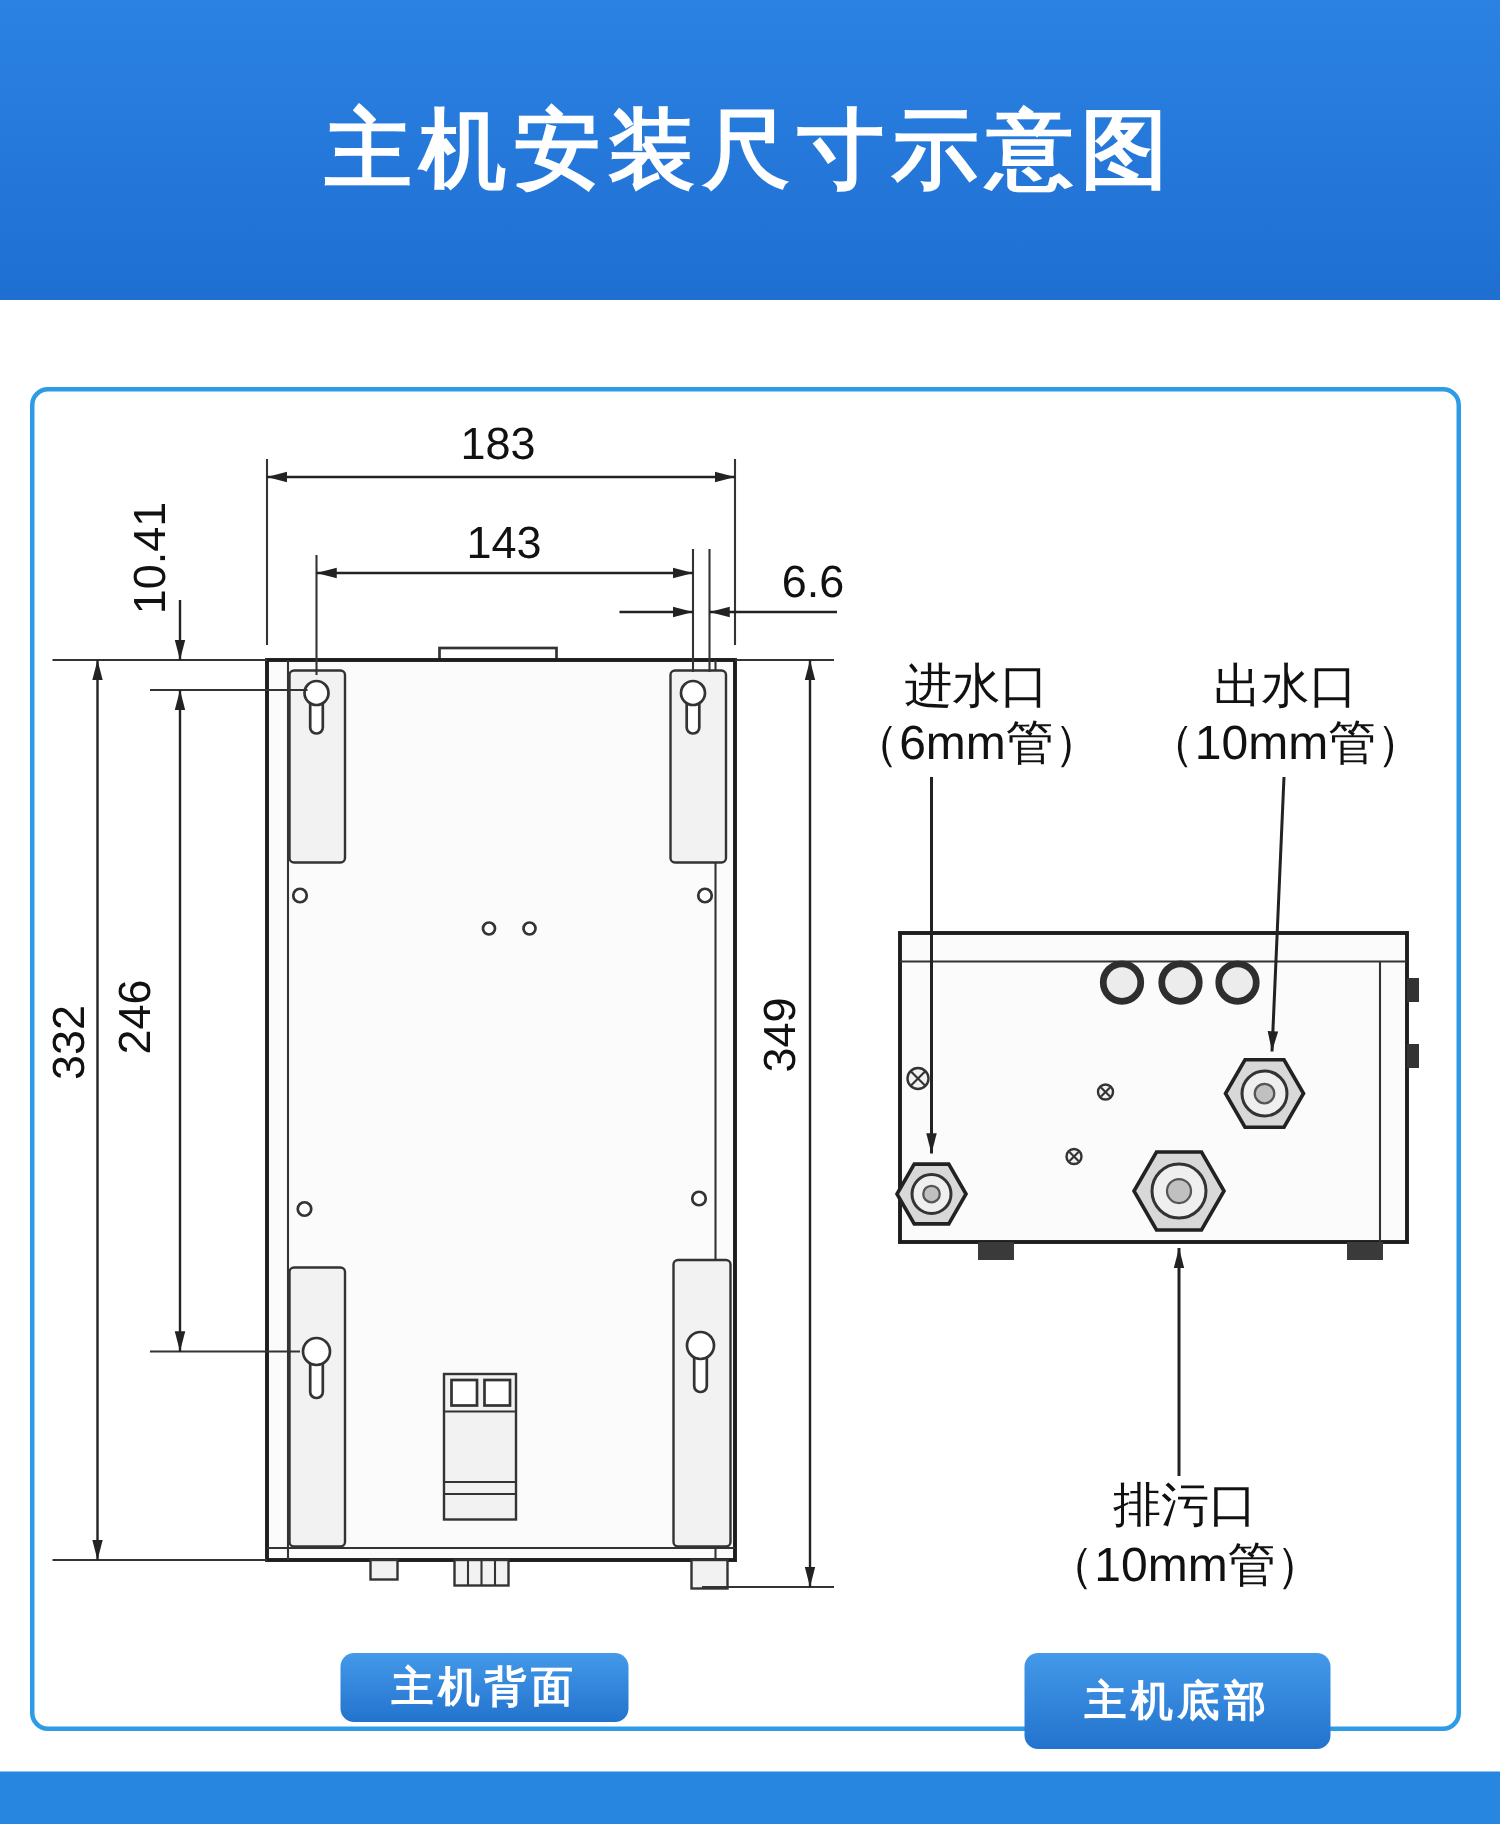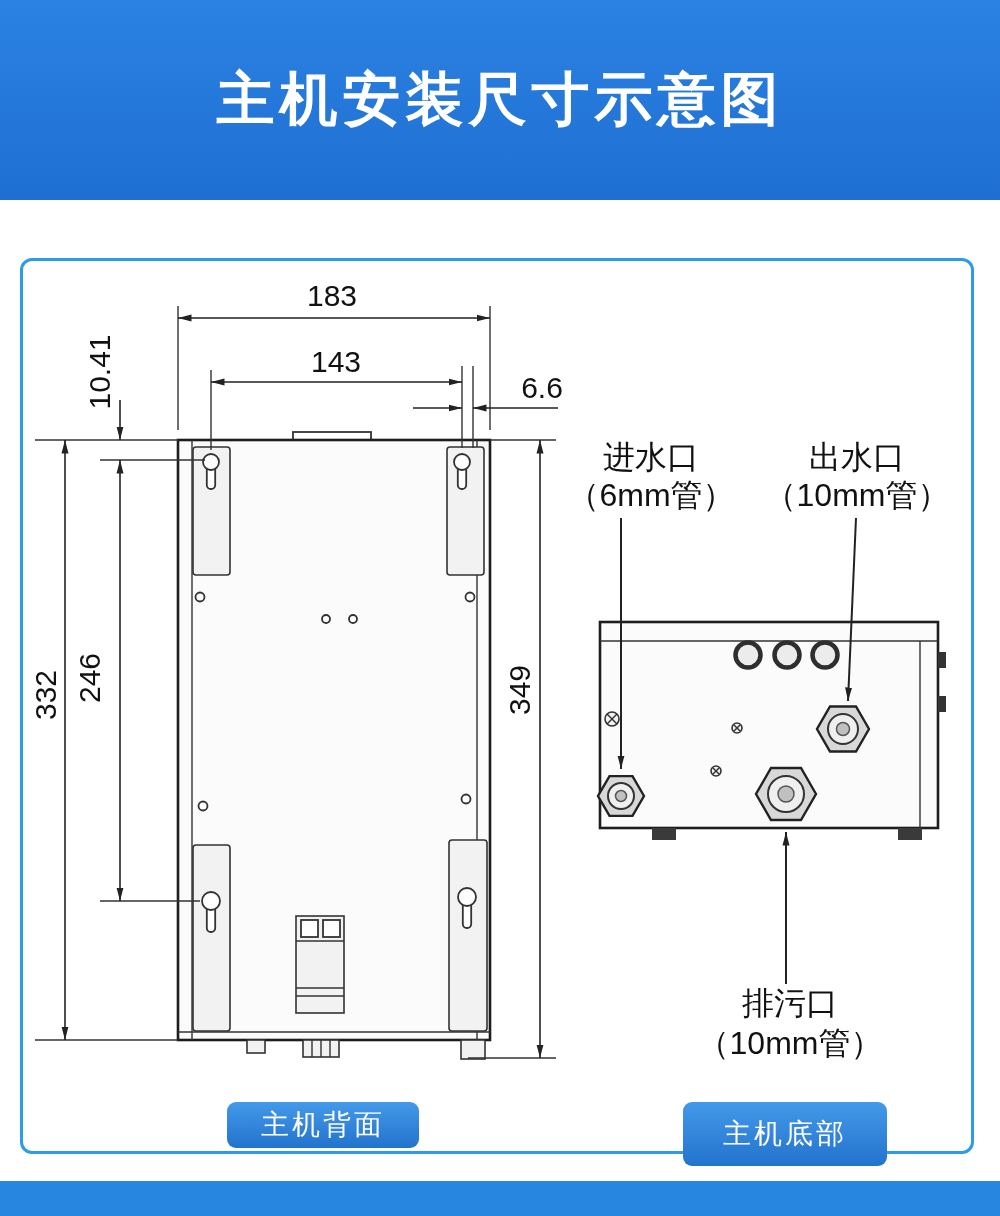--- a/index.html
+++ b/index.html
@@ -24,21 +24,21 @@
   .dim{font-size:30px;}
   .lbl{font-size:32px;}
   .ext{stroke:#333;stroke-width:1.4;fill:none;}
   .dln{stroke:#222;stroke-width:1.6;fill:none;}
   .body-line{stroke:#1d1d1d;stroke-width:2.6;fill:#fbfbfb;}
   .detail{stroke:#333;stroke-width:1.8;fill:#ffffff;}
   .detail2{stroke:#333;stroke-width:1.6;fill:#f2f2f2;}
   .leader{stroke:#222;stroke-width:2;fill:none;}
   .caption-btn{
     position:absolute;display:flex;align-items:center;justify-content:center;
-    color:#fff;font-size:28px;font-weight:400;letter-spacing:3px;border-radius:9px;
+    color:#fff;font-size:28px;font-weight:700;letter-spacing:3px;border-radius:9px;
     background:linear-gradient(180deg,#4499e9 0%,#2273cd 100%);
   }
   #btn-back{left:227px;top:1102px;width:192px;height:46px;}
   #btn-bottom{left:683px;top:1102px;width:204px;height:64px;}
   .footer{position:absolute;left:0;top:1181px;width:1000px;height:35px;background:#2787e0;}
 </style>
 </head>
 <body>
 
 <div class="header">

